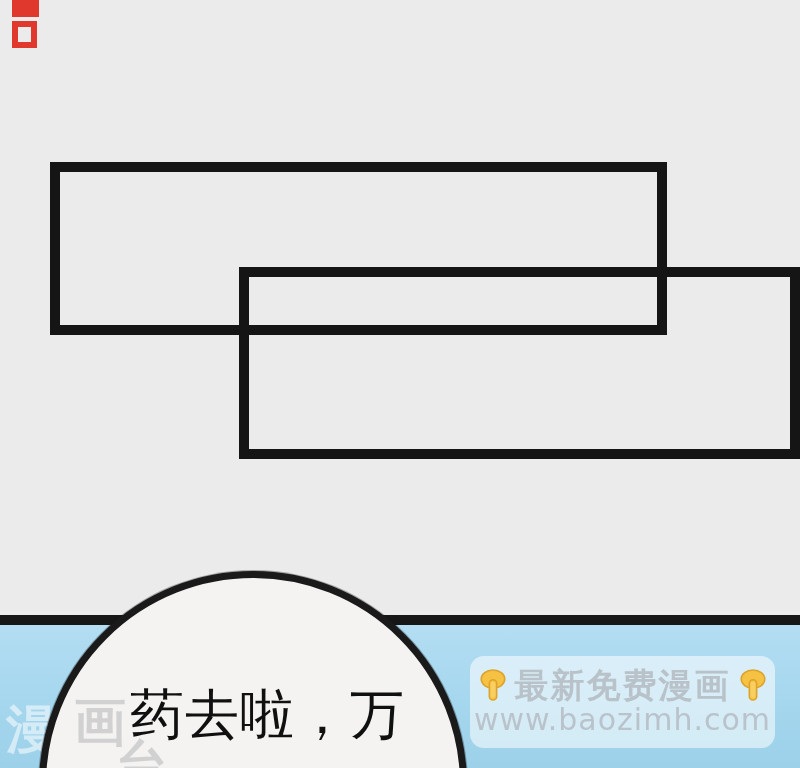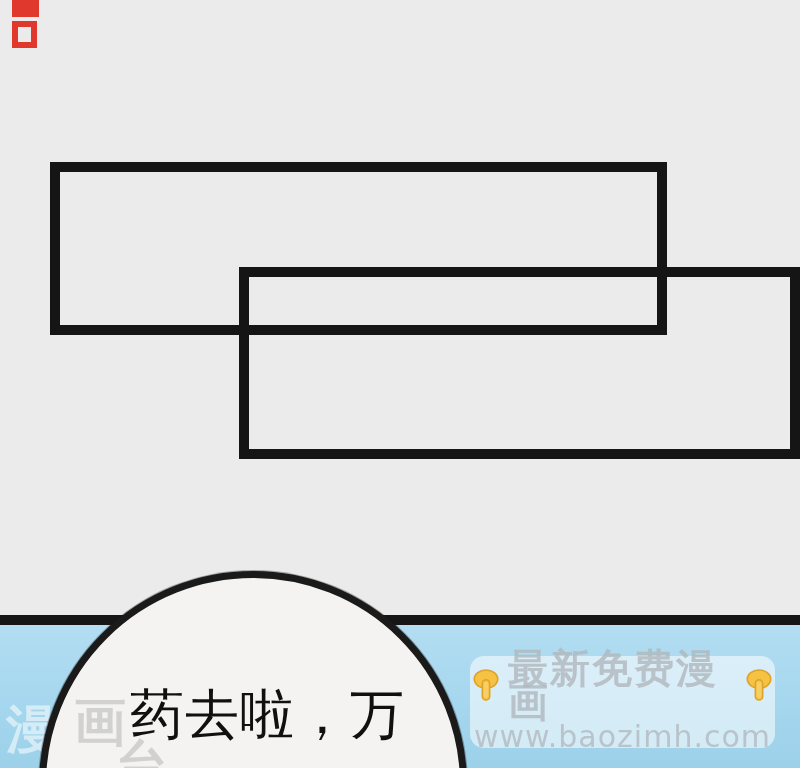--- a/index.html
+++ b/index.html
@@ -37,21 +37,21 @@
   .wm-man{left:6px;top:703px;color:rgba(255,255,255,.55);}
   .wm-hua{left:74px;top:696px;color:rgba(130,134,138,.30);}
   .wm-tai{left:116px;top:738px;color:rgba(130,134,138,.30);}
   
   .promo{
     position:absolute;left:470px;top:656px;width:305px;height:92px;
     background:rgba(255,255,255,.55);border-radius:14px;
     display:flex;flex-direction:column;align-items:center;justify-content:center;
   }
   .promo-row1{display:flex;align-items:center;gap:6px;
-    font-size:40px;font-weight:700;color:rgba(176,182,188,.80);letter-spacing:2px;line-height:34px;}
+    font-size:34px;font-weight:700;color:rgba(176,182,188,.80);letter-spacing:2px;line-height:34px;}
   .promo-row2{font-size:30px;color:rgba(176,182,188,.75);letter-spacing:1px;line-height:32px;margin-top:2px;}
   .hand{width:32px;height:34px;flex:0 0 auto;}
 </style>
 </head>
 <body>
 
 <div class="stage">
 
   <div class="red-top"></div>
   <div class="red-bottom"></div>

